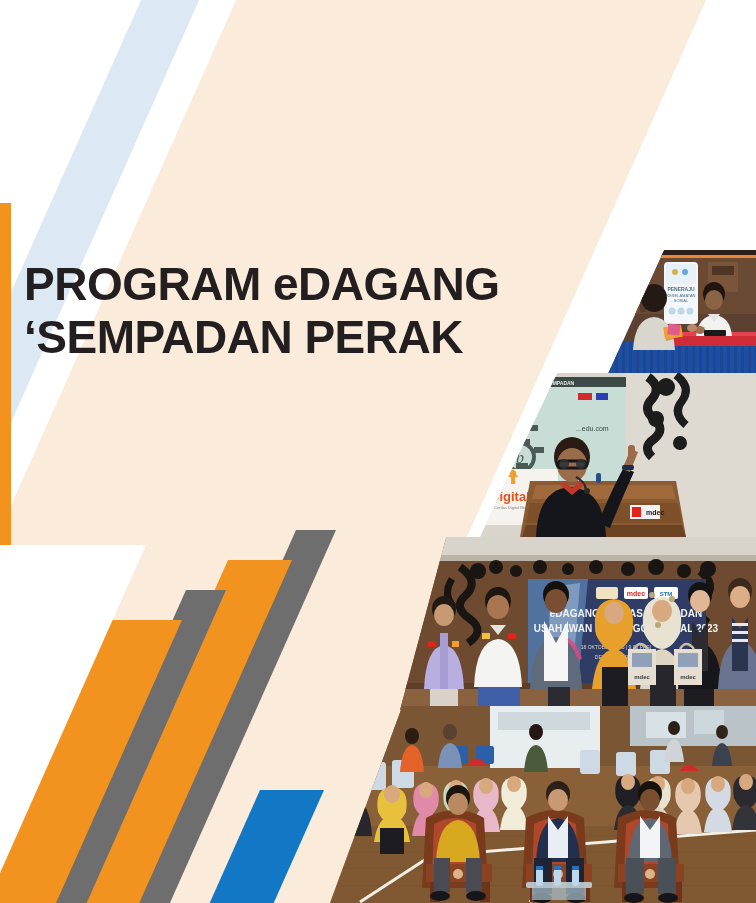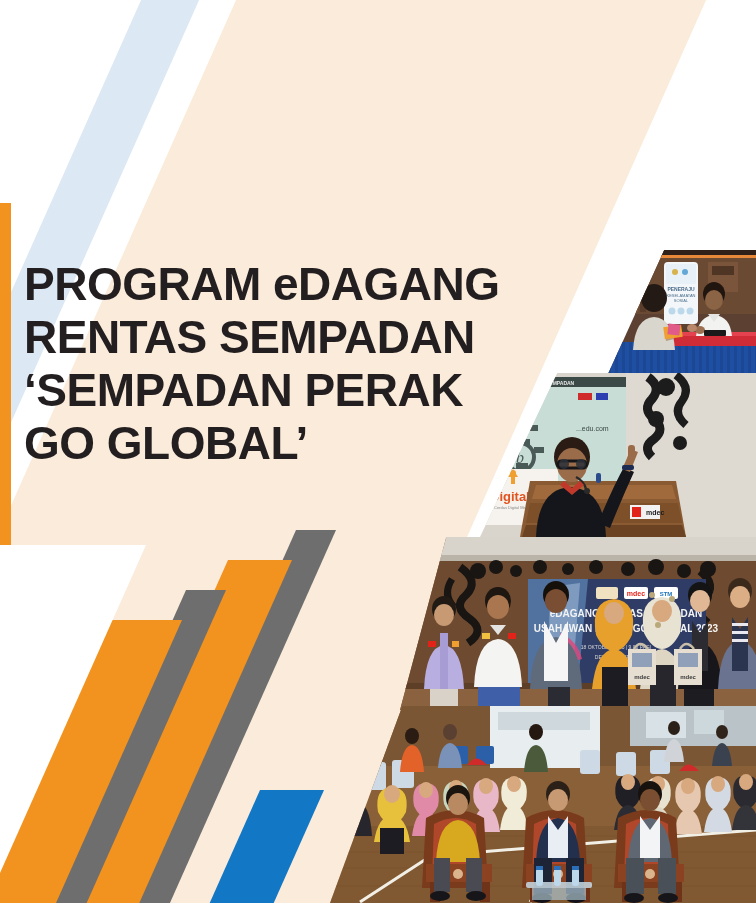--- a/index.html
+++ b/index.html
@@ -631,18 +631,16 @@
           <rect x="224" y="160" width="7" height="4" fill="#2b6fb8"></rect>
           <rect x="242" y="162" width="7" height="18" rx="3" fill="#bcd8ea"></rect>
           <rect x="242" y="160" width="7" height="4" fill="#2b6fb8"></rect>
         </g>
       </svg>
     </div>
   </div>
 
   <div class="title-block">
     <div class="title-line">PROGRAM eDAGANG</div>
-    <div class="title-line">RENTAS SEMPADAN</div>
     <div class="title-line">‘SEMPADAN PERAK</div>
-    <div class="title-line">GO GLOBAL’</div>
   </div>
 
 </div>
 
 </body></html>

